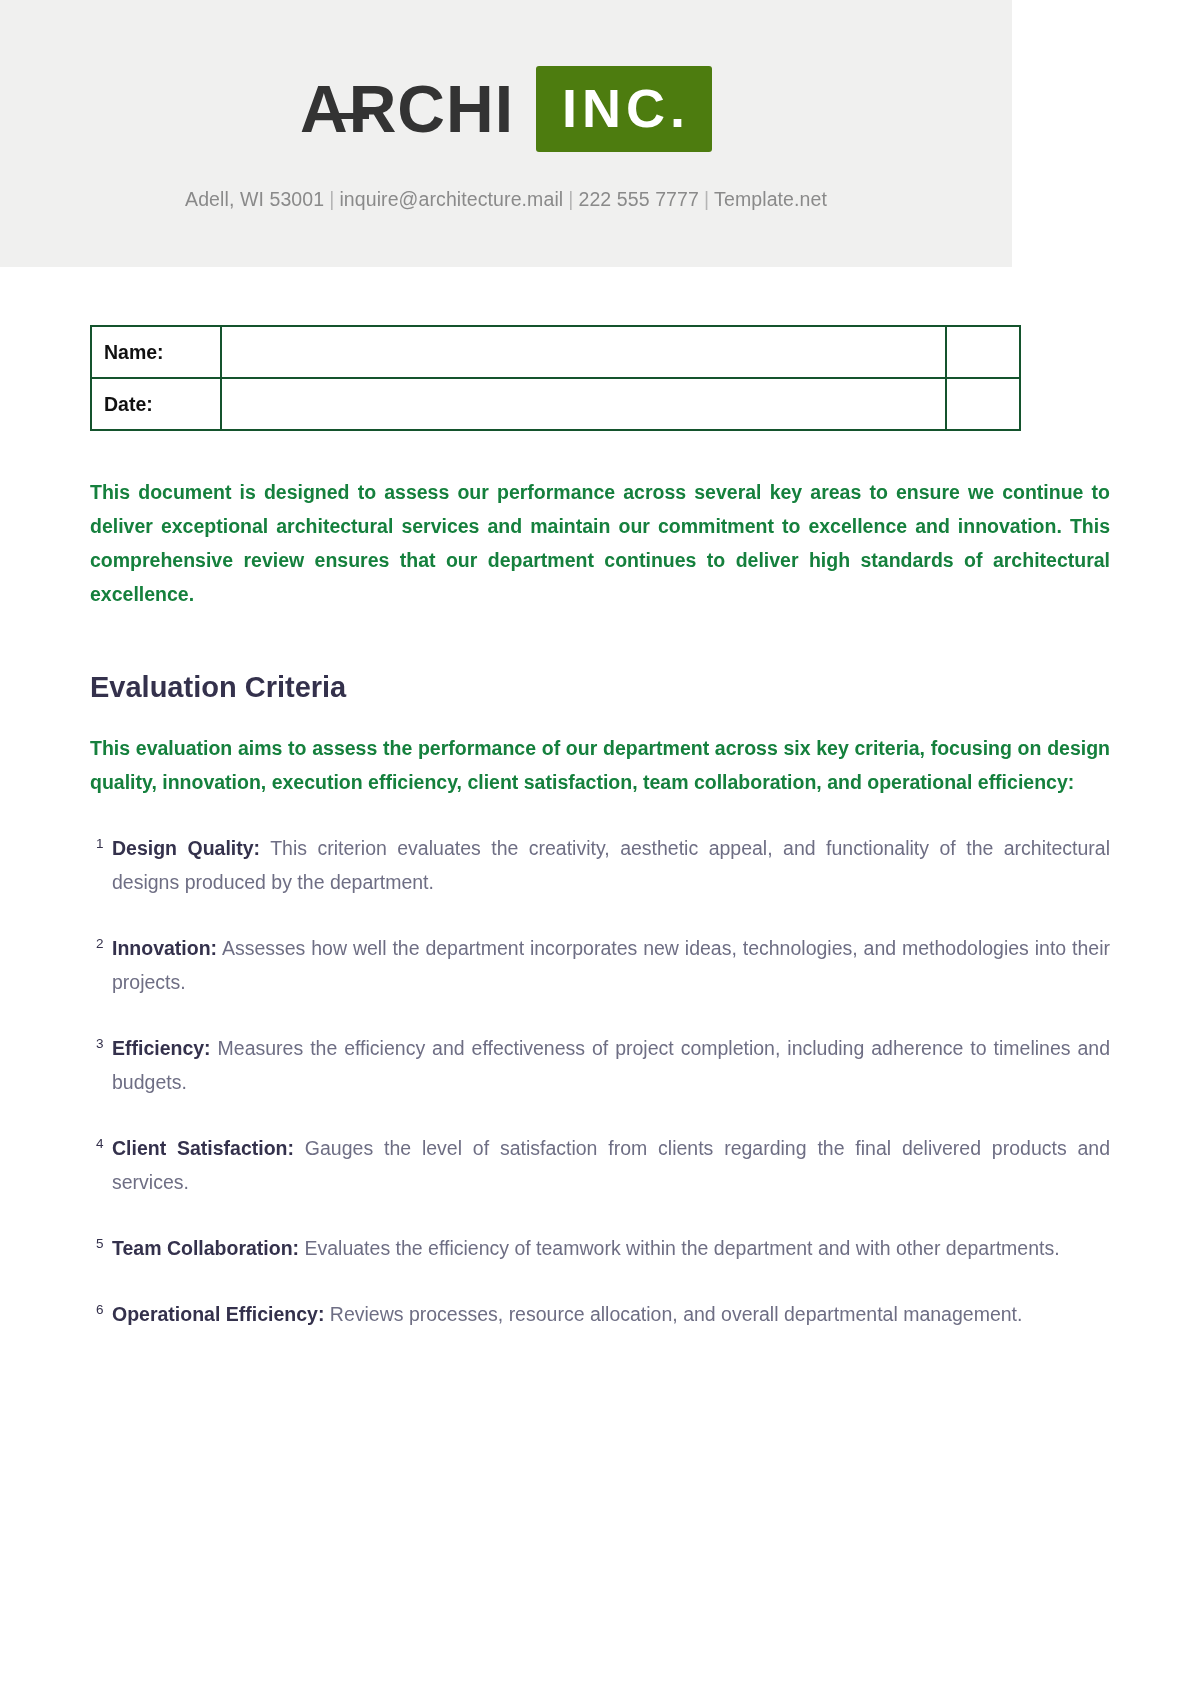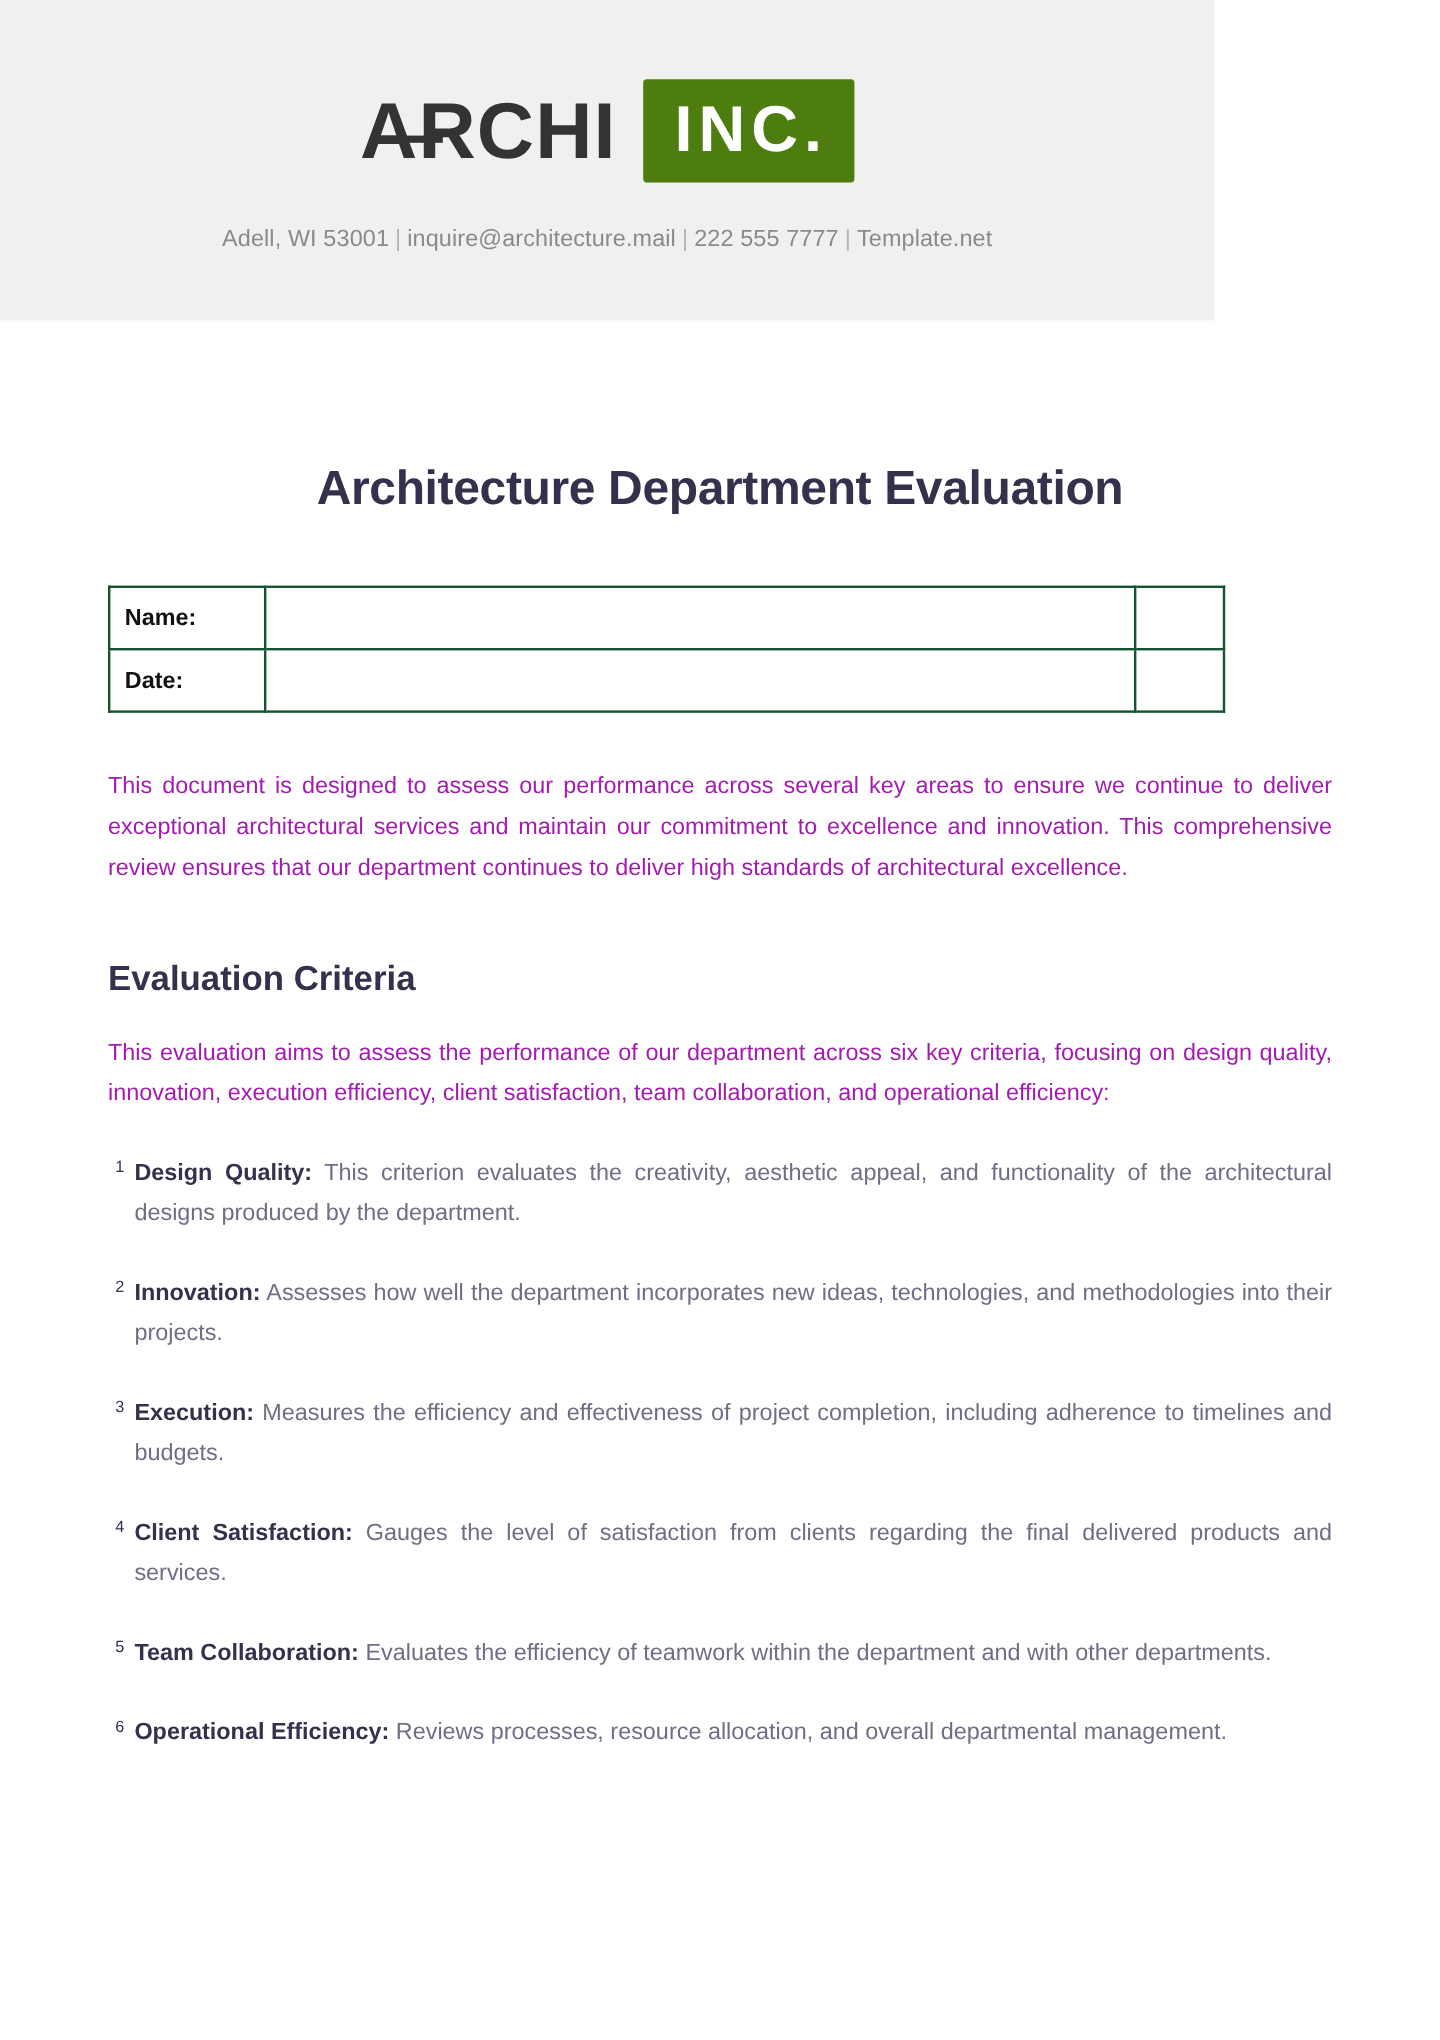--- a/index.html
+++ b/index.html
@@ -115,23 +115,24 @@
   .info-label {
     font-size: 19.5px;
     font-weight: bold;
     color: #111111;
   }
 
   
   .body-text {
     font-size: 19.5px;
     line-height: 34px;
-    color: #a21caf;
+    color: #15803d;
     text-align: justify;
     margin: 0;
+    font-weight: bold;
   }
   .intro-para { margin-top: 44px; }
 
   .section-heading {
     font-size: 29px;
     font-weight: bold;
     color: #34314c;
     margin: 0;
     padding-top: 60px;
   }
@@ -181,21 +182,20 @@
   </div>
 
   <div class="contact-line">
     <span>Adell, WI 53001</span><span class="contact-sep">|</span><span>inquire@architecture.mail</span><span class="contact-sep">|</span><span>222 555 7777</span><span class="contact-sep">|</span><span>Template.net</span>
   </div>
 
 </div>
 
 <div class="doc">
 
-  <h1 class="doc-title">Architecture Department Evaluation</h1>
 
   <table class="info-table">
     <colgroup>
       <col class="col-label">
       <col class="col-fill">
       <col class="col-end">
     </colgroup>
     <tbody>
       <tr>
         <td>
@@ -226,21 +226,21 @@
       <span class="num">1</span><span class="crit-name">Design Quality:</span>
       <span>This criterion evaluates the creativity, aesthetic appeal, and functionality of the architectural designs produced by the department.</span>
     </li>
 
     <li class="criteria-item">
       <span class="num">2</span><span class="crit-name">Innovation:</span>
       <span>Assesses how well the department incorporates new ideas, technologies, and methodologies into their projects.</span>
     </li>
 
     <li class="criteria-item">
-      <span class="num">3</span><span class="crit-name">Execution:</span>
+      <span class="num">3</span><span class="crit-name">Efficiency:</span>
       <span>Measures the efficiency and effectiveness of project completion, including adherence to timelines and budgets.</span>
     </li>
 
     <li class="criteria-item">
       <span class="num">4</span><span class="crit-name">Client Satisfaction:</span>
       <span>Gauges the level of satisfaction from clients regarding the final delivered products and services.</span>
     </li>
 
     <li class="criteria-item">
       <span class="num">5</span><span class="crit-name">Team Collaboration:</span>

